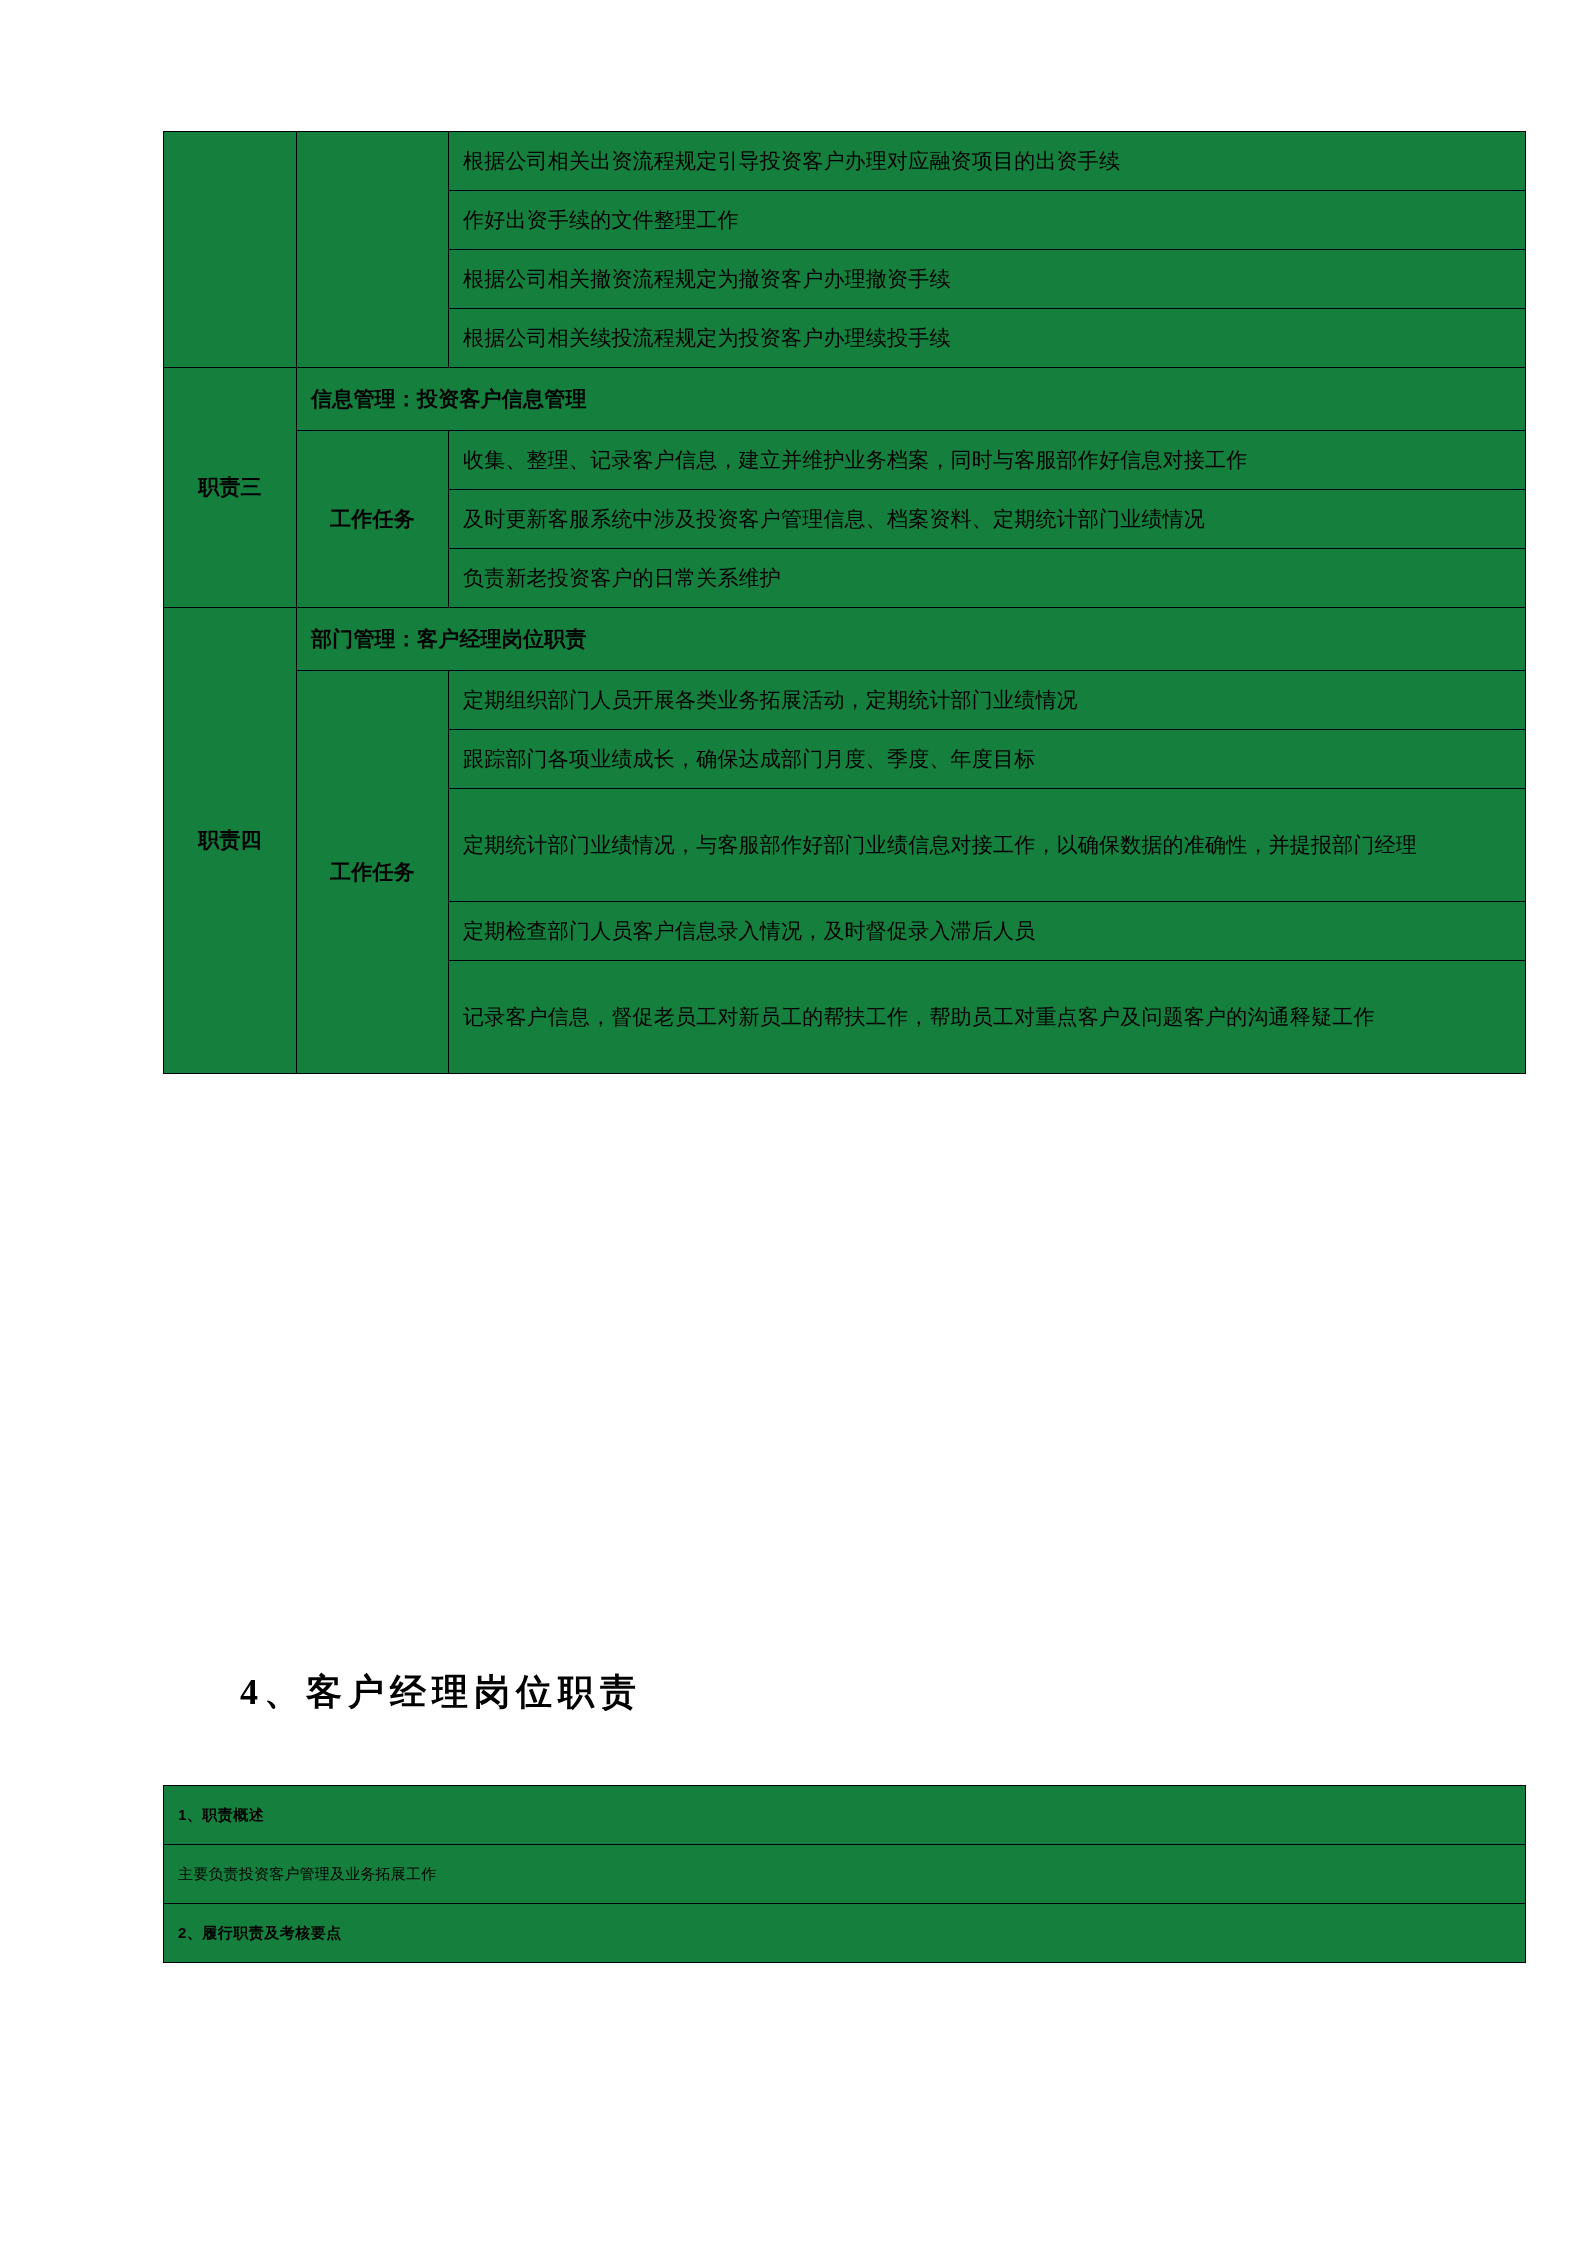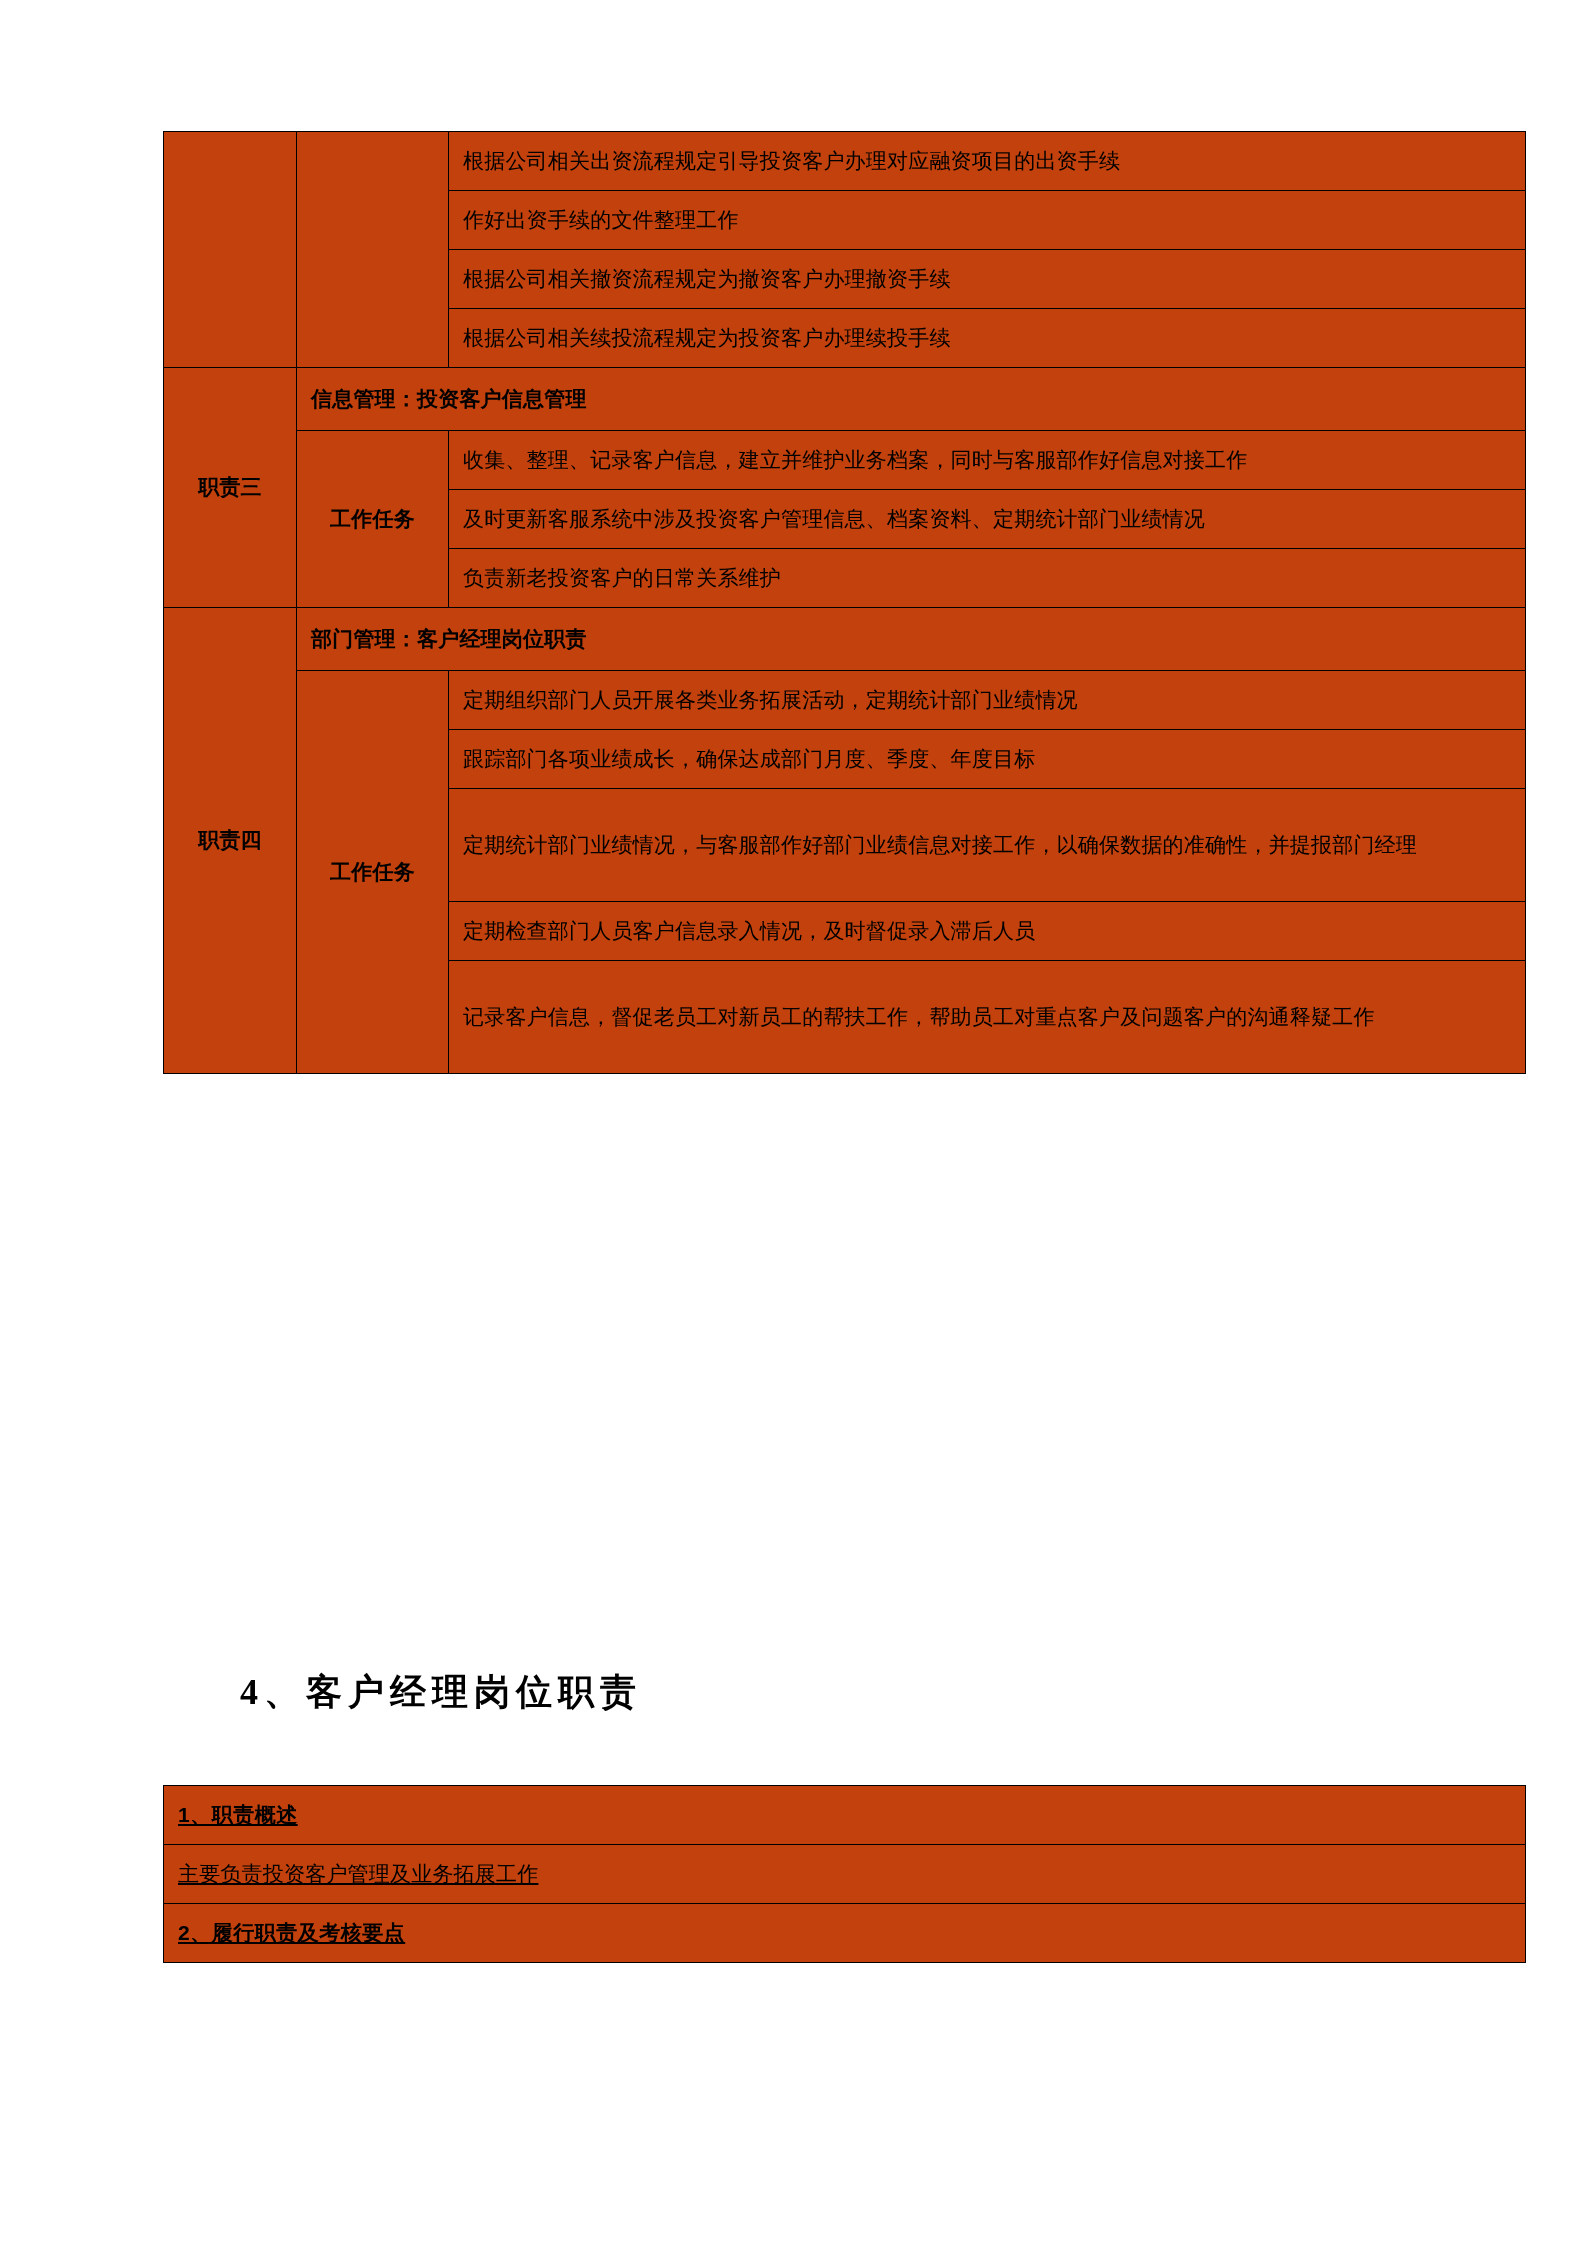--- a/index.html
+++ b/index.html
@@ -25,21 +25,21 @@
     height: 2245px;
     box-sizing: border-box;
     padding: 0;
   }
 
   
   .doc-table {
     position: absolute;
     border-collapse: collapse;
     table-layout: fixed;
-    background: #c2410c;
+    background: #15803d;
   }
   .doc-table td {
     border: 1px solid #000000;
     vertical-align: middle;
     padding: 0 14px;
     font-size: 21px;
     line-height: 1.9;
     letter-spacing: 0.2px;
     word-break: break-all;
   }
@@ -98,22 +98,21 @@
   
   #summary-table {
     left: 163px;
     top: 1785px;
     width: 1362px;
   }
   #summary-table col.s1 { width: 1362px; }
   #summary-table td {
     height: 58px;
     padding: 0 14px;
-    font-size: 21px;
-    text-decoration: underline;
+    font-size: 15px;
   }
   #summary-table td.bold-row {
     font-weight: bold;
     letter-spacing: 0.5px;
   }
 </style>
 </head>
 <body>
 
 <div class="page">

